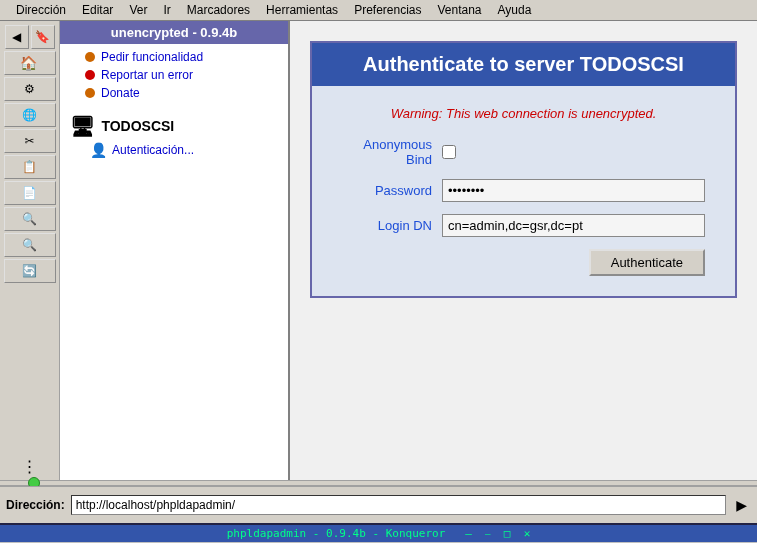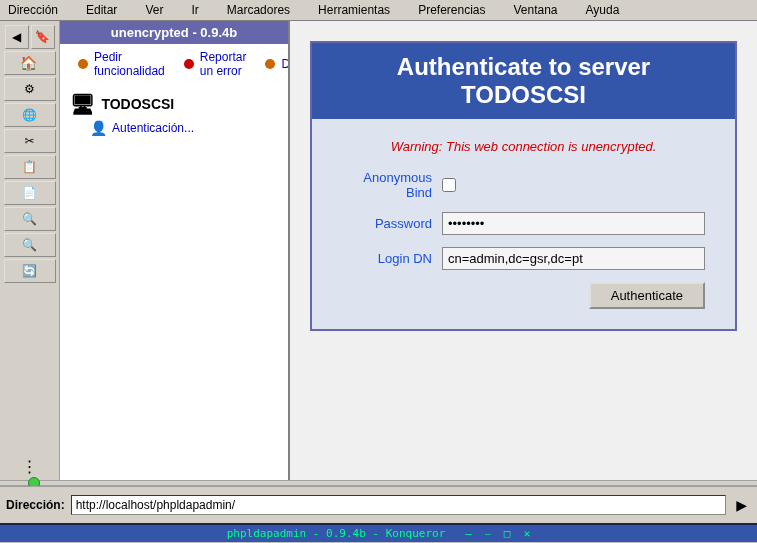--- a/index.html
+++ b/index.html
@@ -9,23 +9,23 @@
       background: #c0c0c0;
       width: 757px;
       height: 543px;
       overflow: hidden;
     }
 
     
     .menubar {
       background: #d4d0c8;
       border-bottom: 1px solid #808080;
-      padding: 2px 4px;
-      display: flex;
-      gap: 20px;
+      padding: 2px 12px;
+      display: flex;
+      gap: 8px;
       font-size: 12px;
       font-family: Arial, sans-serif;
     }
     .menubar span {
       padding: 1px 4px;
       cursor: pointer;
     }
 
     
     .browser-window {
@@ -73,24 +73,24 @@
     .panel-header {
       background: #6666aa;
       color: white;
       text-align: center;
       padding: 4px 6px;
       font-size: 13px;
       font-weight: bold;
     }
 
     .panel-menu {
-      padding: 6px 18px;
-      display: flex;
-      flex-direction: row;
-      gap: 19px;
+      padding: 6px 25px;
+      display: flex;
+      flex-direction: column;
+      gap: 4px;
     }
 
     .panel-menu-item {
       display: flex;
       align-items: center;
       gap: 6px;
       cursor: pointer;
       color: #0000cc;
       font-size: 12px;
     }
@@ -150,21 +150,21 @@
       margin: 20px;
       border: 2px solid #6666aa;
       background: #ffffff;
     }
 
     .auth-header {
       background: #3355aa;
       color: white;
       text-align: center;
       padding: 10px 20px;
-      font-size: 24px;
+      font-size: 20px;
       font-weight: bold;
     }
 
     .auth-body {
       padding: 20px 30px;
       background: #dde4f0;
     }
 
     .warning-text {
       color: #cc0000;

